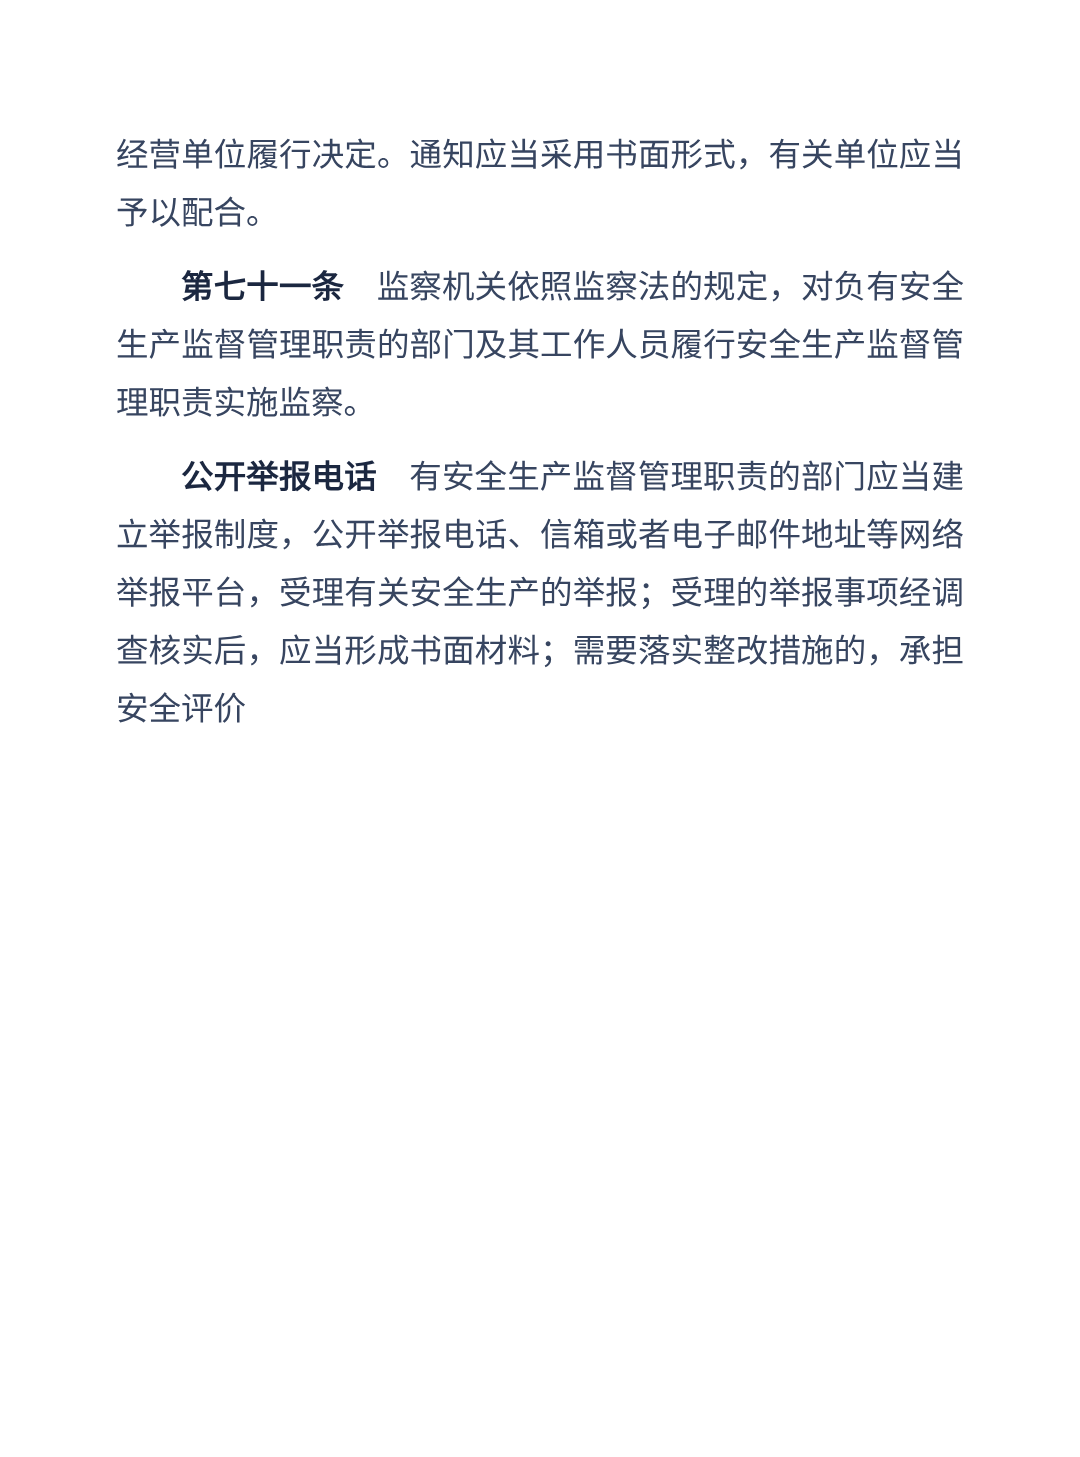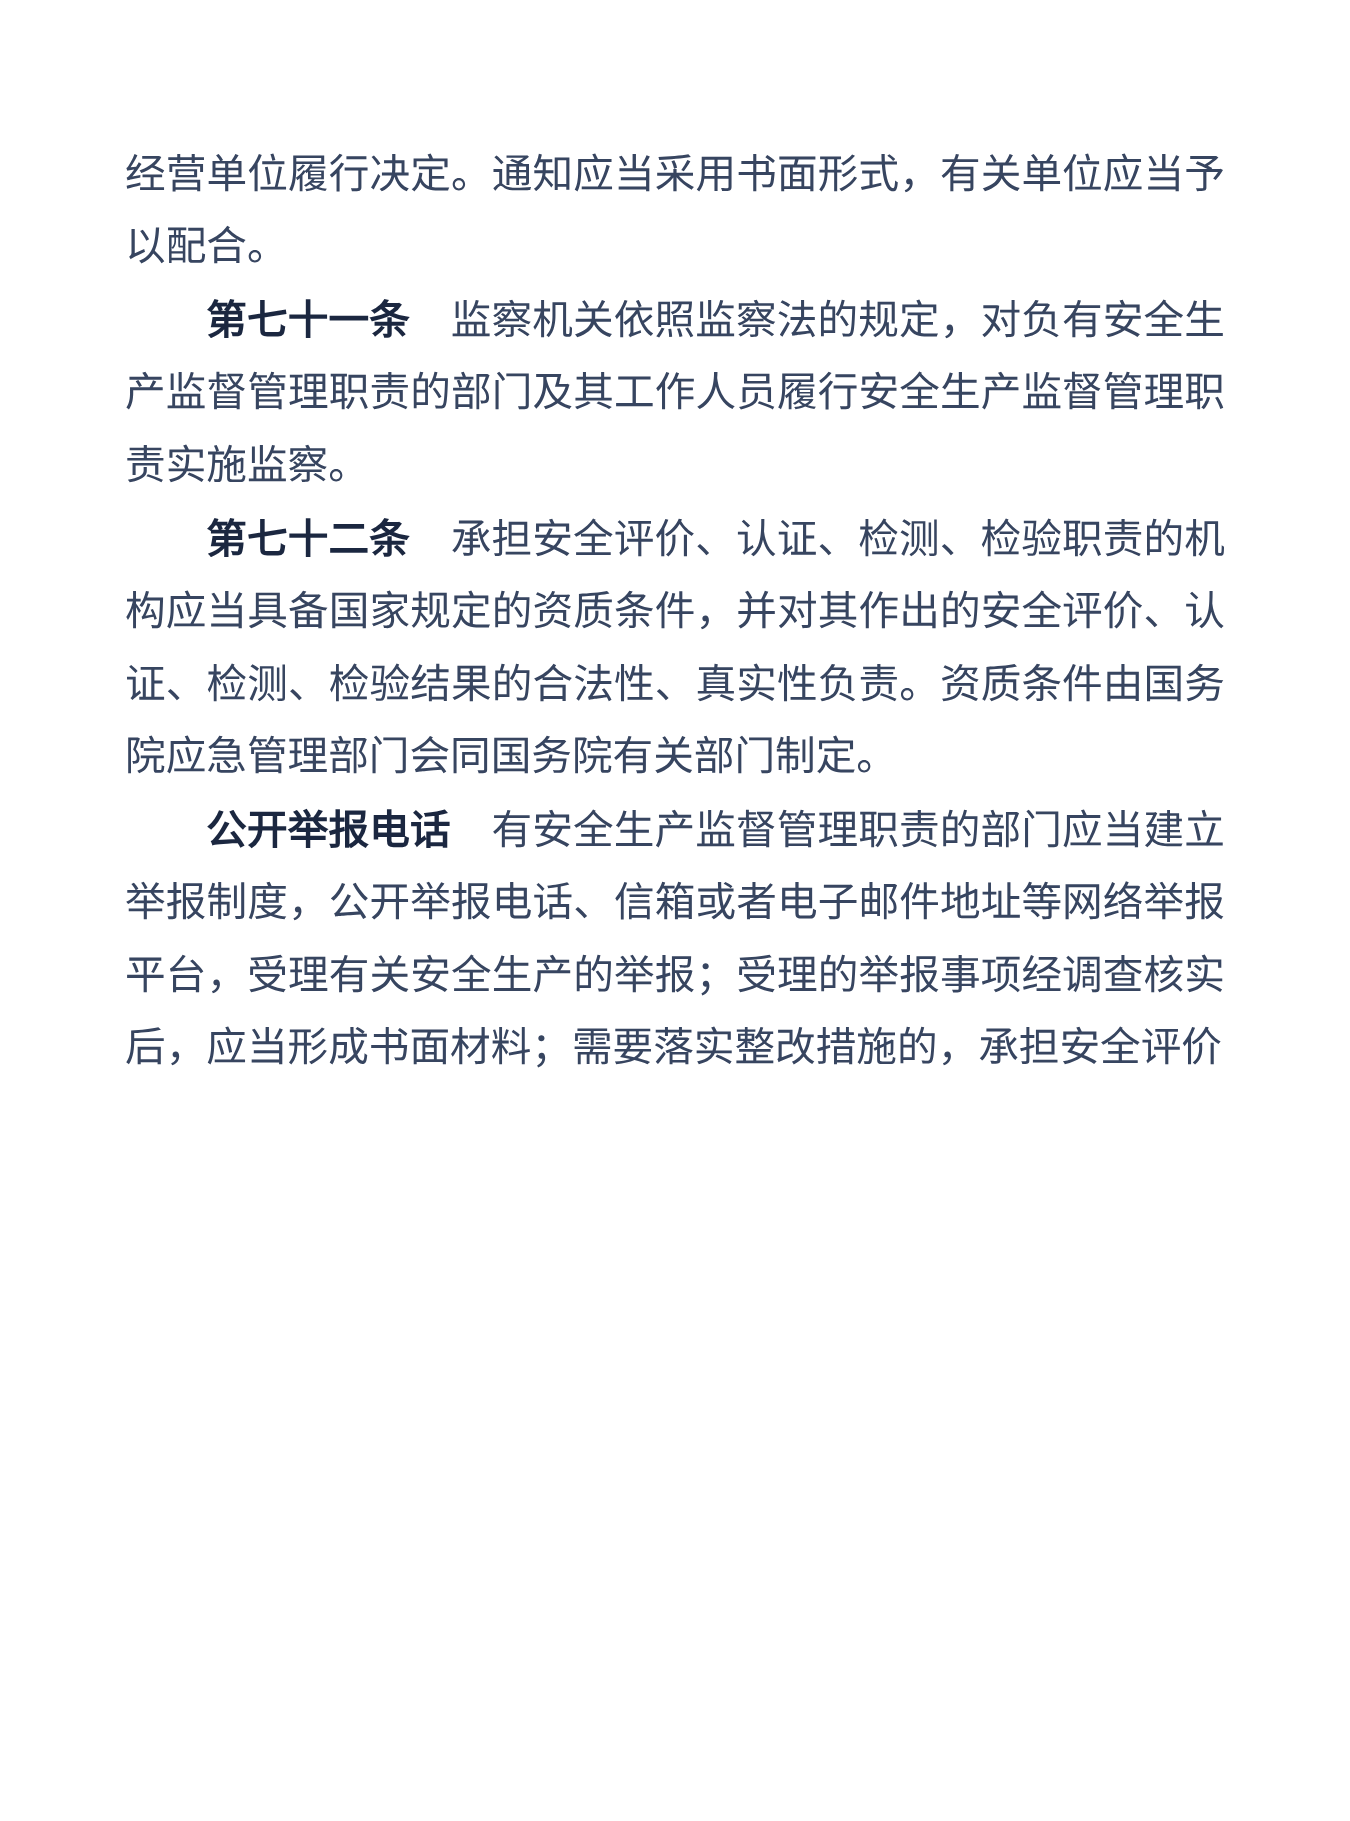--- a/index.html
+++ b/index.html
@@ -27,41 +27,40 @@
     left: 100px;
     width: 880px;
     font-family: "Liberation Serif", "DejaVu Serif", serif;
     font-size: 32.5px;
     line-height: 58px;
     color: var(--body-text-color);
     text-align: justify;
     text-justify: inter-ideograph;
   }
   .para {
-    margin: 0;
+    margin: 16px;
     padding: 0;
     text-indent: 2em;
     word-break: break-all;
     overflow-wrap: break-word;
   }
   .para.continuation {
     text-indent: 0;
   }
   .article-num {
-    font-family: Liberation Sans, sans-serif;
+    font-family: Liberation Serif, serif;
     font-weight: 700;
     color: var(--article-number-color);
   }
   .article-num:not(:empty) {
     margin-right: 1em;
   }
 </style>
 </head>
 <body>
 
 <div class="page">
   <div class="doc-body">
     <p class="para continuation"><span class="article-num"></span><span>经营单位履行决定。通知应当采用书面形式，有关单位应当予以配合。</span></p>
     <p class="para"><span class="article-num">第七十一条</span><span>监察机关依照监察法的规定，对负有安全生产监督管理职责的部门及其工作人员履行安全生产监督管理职责实施监察。</span></p>
-    <p class="para"><span class="article-num">第七十二条</span><span>承担安全评价、认证、检测、检验职责的机构应当具备国家规定的资质条件，并对其作出的安全评价、认证、检测、检验结果的合法性、真实性负责。资质条件由国务院应急管理部门会同国务院有关部门制定。</span></p>
     <p class="para"><span class="article-num">公开举报电话</span><span>有安全生产监督管理职责的部门应当建立举报制度，公开举报电话、信箱或者电子邮件地址等网络举报平台，受理有关安全生产的举报；受理的举报事项经调查核实后，应当形成书面材料；需要落实整改措施的，承担安全评价</span></p>
   </div>
 </div>
 
 </body></html>

